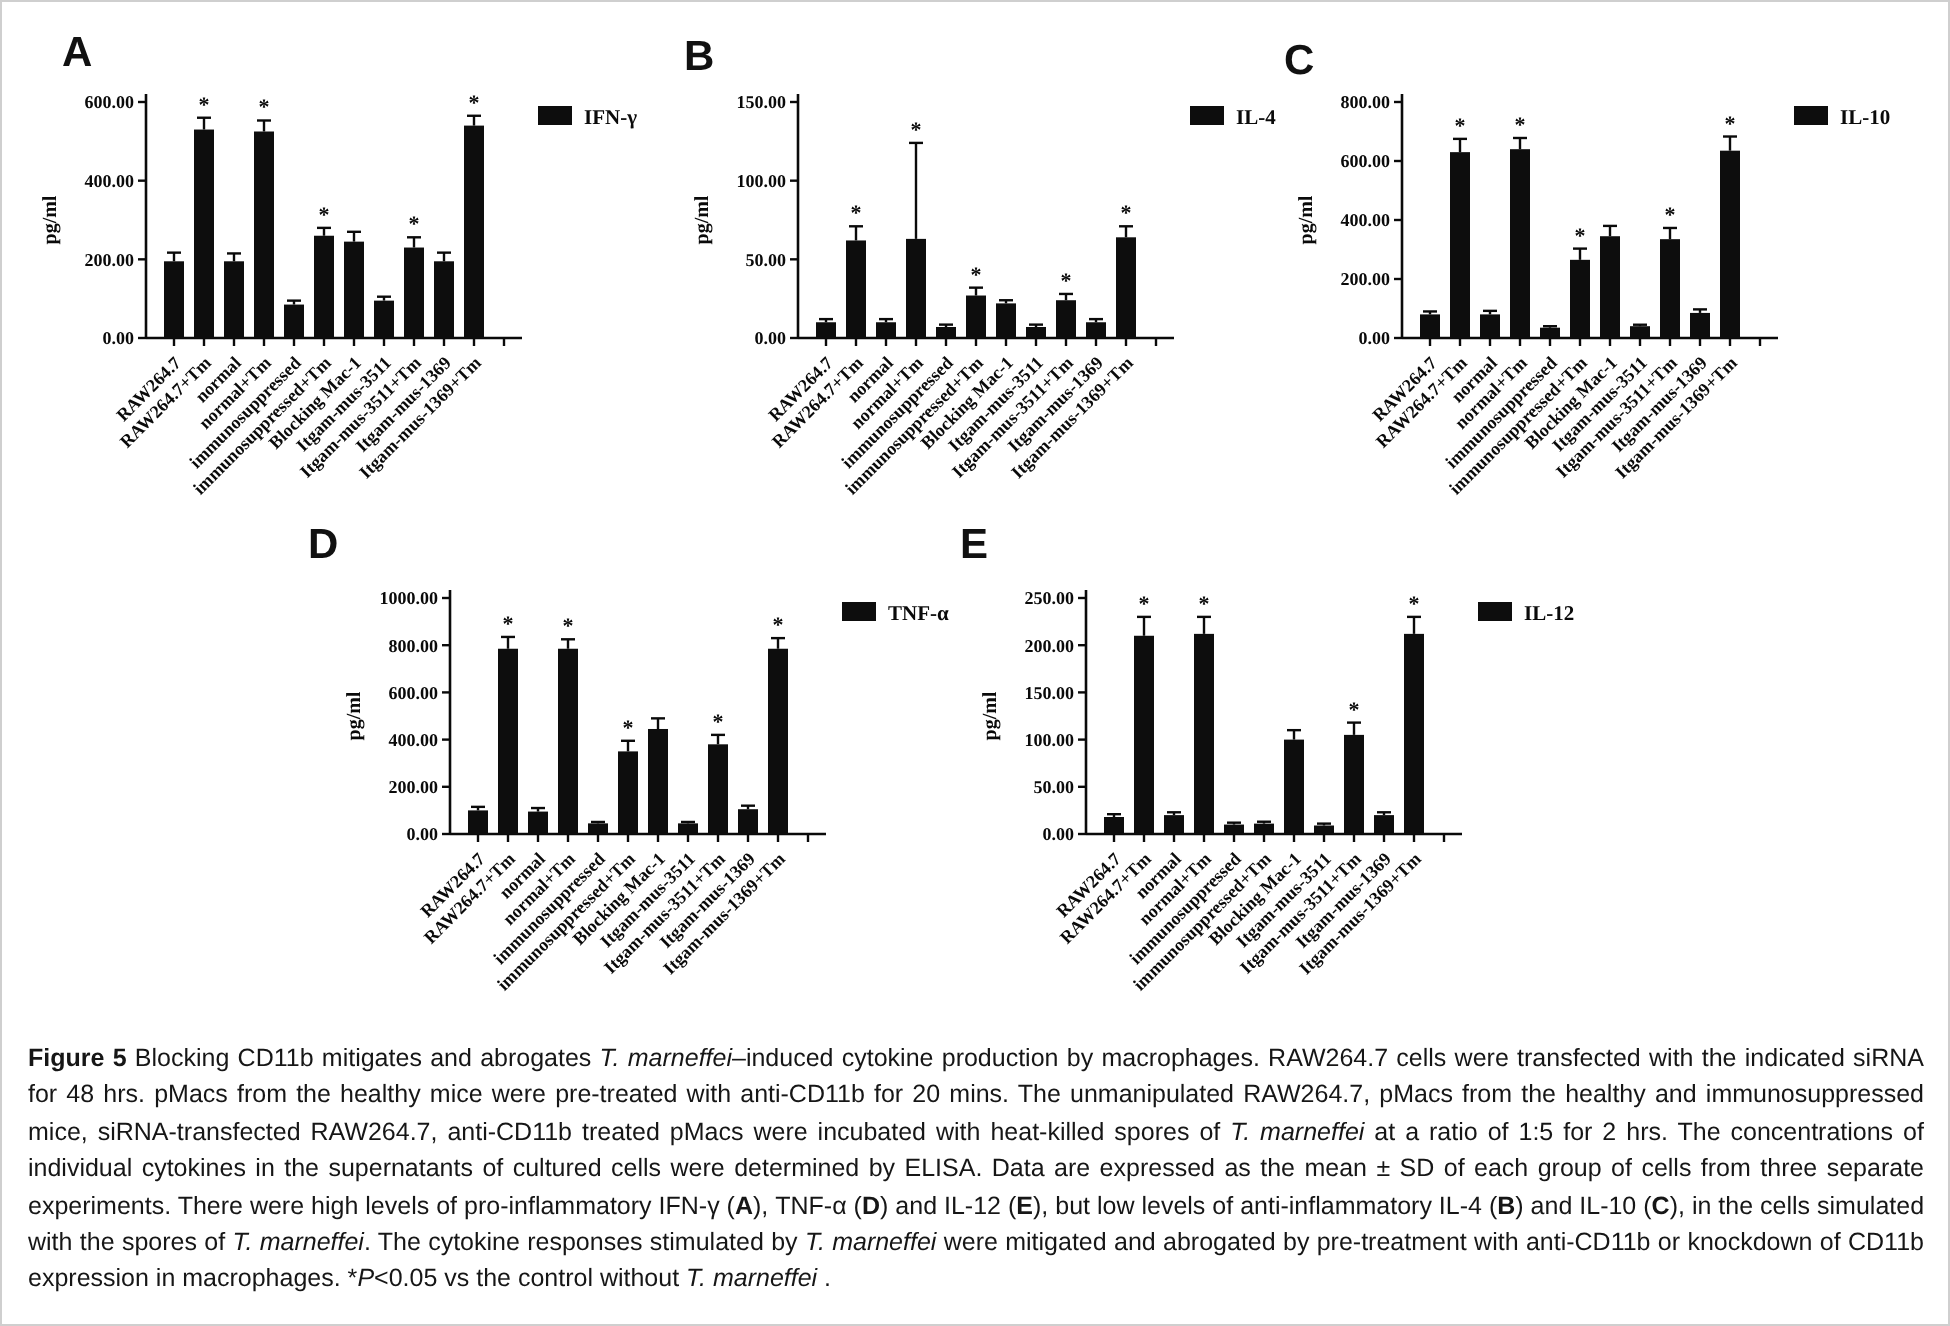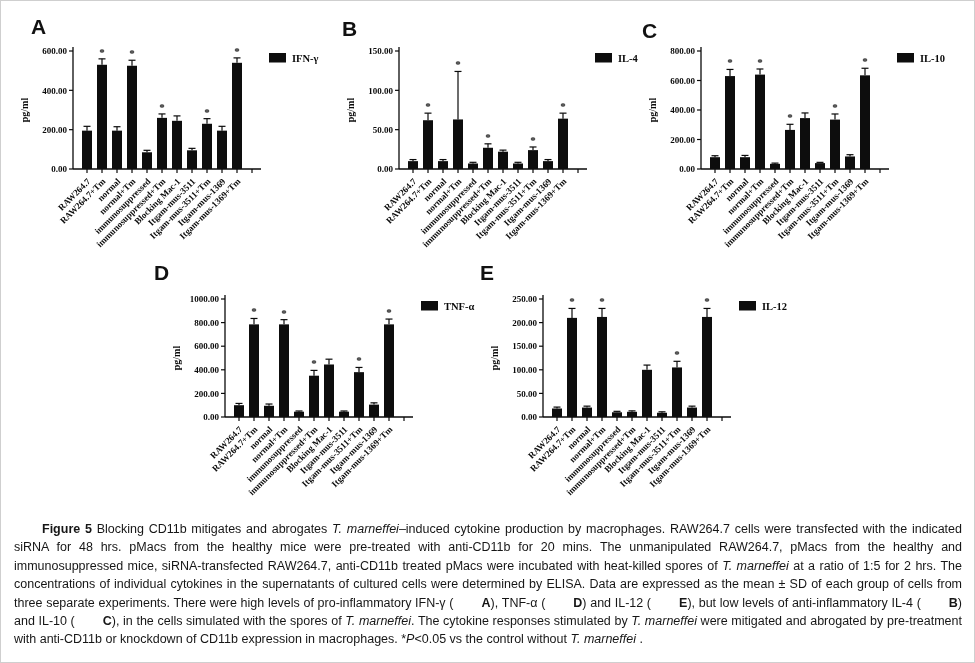--- a/index.html
+++ b/index.html
@@ -26,21 +26,21 @@
   .legend{font-family:"Liberation Serif",serif;font-weight:bold;font-size:10.5px;fill:#0a0a0a;}
   .caption{
     position:absolute;
     left:13px;top:519px;width:948px;
     margin:0;
     font-size:12.5px;
     line-height:18.4px;
     text-align:justify;
     color:#161616;
   }
-  .caption .b{font-weight:bold;margin-left:28px;}
+  .caption .b{font-weight:bold;}
   .caption .i{font-style:italic;margin-top:21px;}
 </style>
 </head>
 <body>
 
 <div id="page">
 
   <div class="panel-letter" style="left:30px;top:14px">A</div>
   <svg class="chart-svg" style="left:12px;top:6px" width="320" height="248">
       <line x1="60" y1="40" x2="60" y2="162" stroke="#0a0a0a" stroke-width="1.3"></line>

